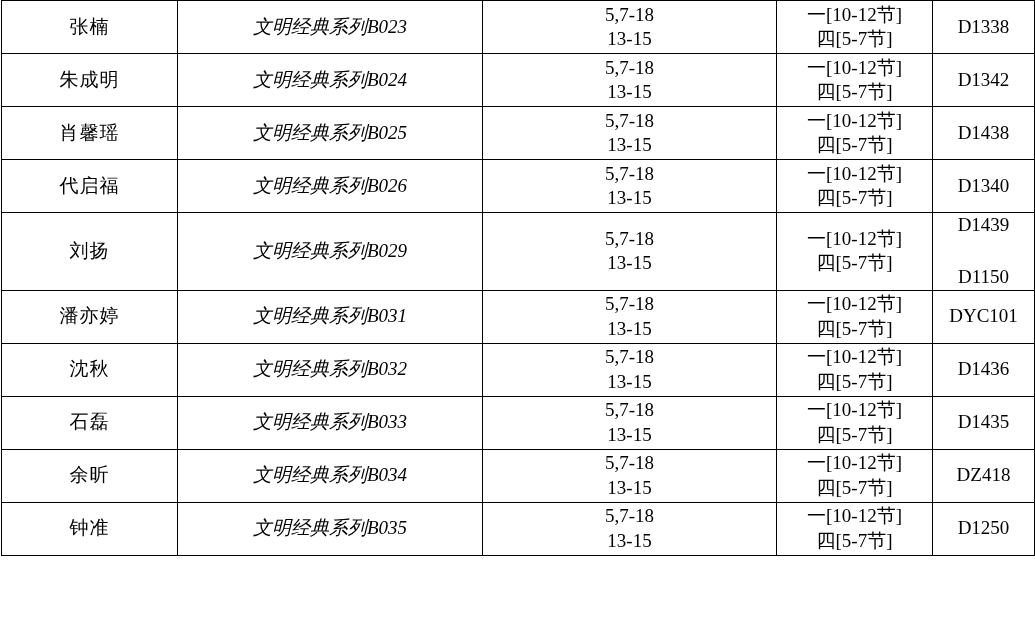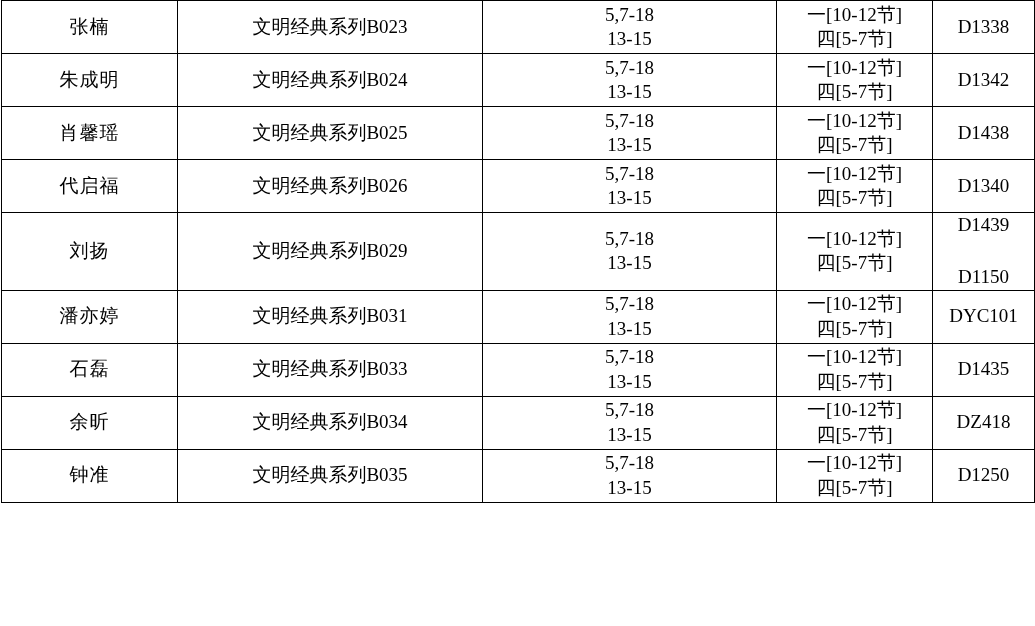--- a/index.html
+++ b/index.html
@@ -41,20 +41,21 @@
   col.c-time   { width: 294px; }
   col.c-slot   { width: 156px; }
   col.c-room   { width: 102px; }
 
   .cell-name {
     font-size: 20px;
     letter-spacing: 1px;
   }
   .cell-course {
     font-size: 19px;
+    font-style: italic;
   }
   .cell-time {
     font-size: 17px;
     line-height: 1.45;
   }
   .cell-time .line2 {
     display: block;
   }
   .cell-slot {
     font-size: 17px;
@@ -123,20 +124,27 @@
           <td class="cell-room"><span class="line1">D1439</span><span class="line2">D1150</span></td>
         </tr>
         <tr class="row">
           <td class="cell-name">潘亦婷</td>
           <td class="cell-course">文明经典系列B031</td>
           <td class="cell-time"><span class="line1">5,7-18</span><span class="line2">13-15</span></td>
           <td class="cell-slot"><span class="line1">一[10-12节]</span><span class="line2">四[5-7节]</span></td>
           <td class="cell-room"><span class="line1">DYC101</span></td>
         </tr>
         <tr class="row">
+          <td class="cell-name">沈秋</td>
+          <td class="cell-course">文明经典系列B032</td>
+          <td class="cell-time"><span class="line1">5,7-18</span><span class="line2">13-15</span></td>
+          <td class="cell-slot"><span class="line1">一[10-12节]</span><span class="line2">四[5-7节]</span></td>
+          <td class="cell-room"><span class="line1">D1436</span></td>
+        </tr>
+        <tr class="row">
           <td class="cell-name">石磊</td>
           <td class="cell-course">文明经典系列B033</td>
           <td class="cell-time"><span class="line1">5,7-18</span><span class="line2">13-15</span></td>
           <td class="cell-slot"><span class="line1">一[10-12节]</span><span class="line2">四[5-7节]</span></td>
           <td class="cell-room"><span class="line1">D1435</span></td>
         </tr>
         <tr class="row">
           <td class="cell-name">余昕</td>
           <td class="cell-course">文明经典系列B034</td>
           <td class="cell-time"><span class="line1">5,7-18</span><span class="line2">13-15</span></td>

